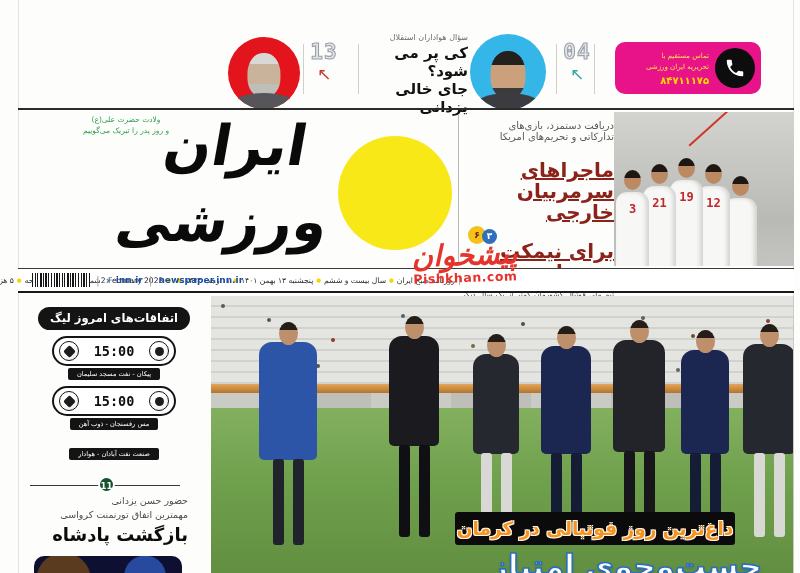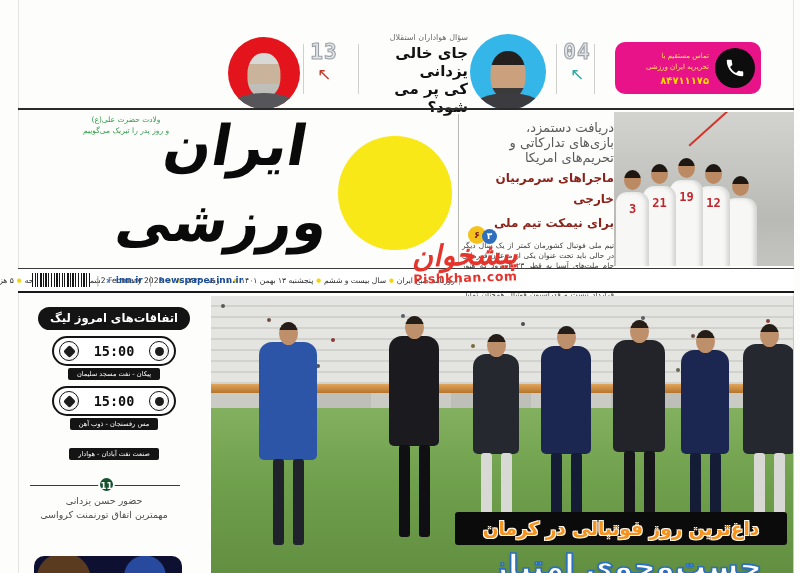--- a/index.html
+++ b/index.html
@@ -32,22 +32,22 @@
   .face-circle .shoulders{position:absolute;left:50%;bottom:-12%;transform:translateX(-50%);width:88%;height:34%;border-radius:50% 50% 0 0;}
 
   
   .greeting{position:absolute;left:70px;top:114px;width:112px;font-size:7.5px;line-height:11px;color:#2f9e49;text-align:center;}
   .logo{position:absolute;left:106px;top:108px;width:246px;text-align:center;font-weight:bold;font-size:56px;line-height:76px;color:#0a0a0a;transform:skewX(-10deg);letter-spacing:-2px;z-index:2;}
   .sun{position:absolute;left:338px;top:136px;width:114px;height:114px;border-radius:50%;background:#f8e818;z-index:1;}
   .mast-div{position:absolute;left:458px;top:114px;width:1px;height:152px;background:#b9b9b5;}
 
   
   .lead{position:absolute;left:462px;top:120px;width:152px;text-align:right;}
-  .lead .kicker{font-size:13px;color:#5a5a5a;margin-left:16px;}
-  .lead .hl{font-size:12px;font-weight:bold;color:#8c231b;line-height:21px;margin-top:3px;}
+  .lead .kicker{font-size:10px;color:#5a5a5a;margin-left:16px;}
+  .lead .hl{font-size:20px;font-weight:bold;color:#8c231b;line-height:21px;margin-top:18px;text-decoration:underline;}
   .lead .body{font-size:7.4px;line-height:9.8px;color:#3d3d3d;margin-top:7px;text-align:justify;}
   .issue-badge{position:absolute;left:468px;top:226px;width:34px;height:20px;z-index:3;}
   .issue-badge .c{position:absolute;border-radius:50%;font-weight:bold;text-align:center;}
   .issue-badge .cy{left:0;top:0;width:18px;height:18px;background:#f4c21a;color:#7a1d12;font-size:10px;line-height:18px;}
   .issue-badge .cb{left:14px;top:3px;width:15px;height:15px;background:#2f6fbe;color:#fff;font-size:9px;line-height:15px;}
 
   .lead-photo{position:absolute;left:614px;top:112px;width:180px;height:154px;background:linear-gradient(180deg,#d3d3d0,#b9b9b5 70%,#c4c4c0);overflow:hidden;}
   .redline{position:absolute;left:68px;top:14px;width:56px;height:2px;background:#d2352b;transform:rotate(-42deg);}
   .huddle{position:absolute;left:8px;bottom:-6px;display:flex;align-items:flex-end;}
   .hshirt{width:33px;height:86px;background:#f7f7f5;border-radius:11px 11px 3px 3px;margin-left:-6px;box-shadow:inset -3px 0 4px rgba(0,0,0,.15);display:flex;flex-direction:column;align-items:center;}
@@ -74,39 +74,39 @@
   .pill{position:absolute;left:52px;width:124px;height:30px;border:2px solid #141414;border-radius:16px;background:#fff;display:flex;align-items:center;justify-content:space-between;padding:0 5px;}
   .pill .time{font-weight:bold;font-size:13.5px;color:#101010;font-family:"DejaVu Sans Mono",monospace;direction:ltr;}
   .club{width:20px;height:20px;border-radius:50%;border:1.5px solid #141414;background:radial-gradient(circle at 35% 30%,#fff 0 35%,#e8e8e4);display:flex;align-items:center;justify-content:center;}
   .club i{display:block;width:9px;height:9px;border-radius:50%;background:#1c1c1c;}
   .club.sq i{border-radius:2px;transform:rotate(45deg);}
   .pill-label{position:absolute;left:52px;width:124px;display:flex;justify-content:center;}
   .pill-label span{background:#141414;color:#fff;font-size:6.6px;padding:2px 9px;border-radius:2px;white-space:nowrap;}
   .side-div{position:absolute;left:30px;top:485px;width:150px;height:1px;background:#3a3a3a;}
   .badge11{position:absolute;left:98px;top:476px;width:17px;height:17px;border-radius:50%;background:#14532d;border:2px solid #fff;color:#fff;font-size:8.5px;font-weight:bold;line-height:17px;text-align:center;z-index:2;}
   .side-story{position:absolute;left:20px;top:494px;width:168px;text-align:right;}
-  .side-story .k{font-size:9.5px;color:#4c4c4c;line-height:13.5px;text-align:center;}
+  .side-story .k{font-size:9.5px;color:#4c4c4c;line-height:13.5px;}
   .side-story .hl{font-size:18px;font-weight:bold;color:#0c0c0c;margin-top:3px;}
   .side-img{position:absolute;left:34px;top:556px;width:148px;height:17px;border-radius:10px 10px 0 0;background:radial-gradient(circle at 75% 120%,#274a9e 0 18%,transparent 19%),radial-gradient(circle at 20% 140%,#5a3b20 0 22%,transparent 23%),#0d1030;}
 
   
   .mainphoto{position:absolute;left:211px;top:296px;width:583px;height:277px;overflow:hidden;background:#d8d8d5;border-right:1px solid #c9c9c5;}
   .stands{position:absolute;left:0;top:0;width:100%;height:90px;background:repeating-linear-gradient(180deg,#e4e4e1 0 9px,#d1d1ce 9px 11px);}
   .crowd{position:absolute;left:10px;top:8px;width:4px;height:4px;border-radius:50%;background:#5a5a5a;box-shadow:46px 14px 0 #6d5142,110px 34px 0 #8a3b36,180px 10px 0 #55606e,250px 40px 0 #7a6a3c,300px 18px 0 #4d4d55,355px 46px 0 #9c4d3a,420px 12px 0 #5d5d63,470px 30px 0 #6b4f3a,525px 50px 0 #474f5c,545px 15px 0 #8a4040,95px 60px 0 #58504a,205px 62px 0 #6e5a4a,330px 66px 0 #514a58,455px 64px 0 #665;}
   .barrier{position:absolute;left:0;top:88px;width:100%;height:9px;background:linear-gradient(#e2a55c,#b4742b);}
   .adstrip{position:absolute;left:0;top:97px;width:100%;height:15px;background:repeating-linear-gradient(90deg,#cbcbc6 0 80px,#bfbfba 80px 160px);}
   .pitch{position:absolute;left:0;top:112px;width:100%;height:165px;background:linear-gradient(180deg,#83b05f,#6fa04c 45%,#628f41);}
 
   .fig{position:absolute;display:flex;flex-direction:column;align-items:center;}
   .fhead{width:19px;height:23px;border-radius:50%;background:linear-gradient(#241d18 0 36%,var(--skin,#bd8f6b) 36%);z-index:2;}
   .ftorso{width:var(--tw,46px);height:var(--th,96px);border-radius:13px 13px 5px 5px;background:var(--kit,#222);margin-top:-3px;}
   .flegs{display:flex;gap:9px;margin-top:-1px;}
   .flegs span{width:11px;height:var(--lh,62px);background:var(--legc,#17171b);border-radius:3px;}
 
-  .kicker-band{position:absolute;left:244px;top:216px;width:332px;height:33px;background:#0b0b0b;border-radius:3px;display:flex;align-items:center;justify-content:center;z-index:5;}
+  .kicker-band{position:absolute;left:244px;top:216px;width:280px;height:33px;background:#0b0b0b;border-radius:3px;display:flex;align-items:center;justify-content:center;z-index:5;}
   .kicker-band span{color:#f6921e;font-weight:bold;font-size:18.5px;text-shadow:1px 1px 0 #fdf6ea,-1px 1px 0 #fdf6ea,1px -1px 0 #fdf6ea,-1px -1px 0 #fdf6ea;}
   .big-hl{position:absolute;left:255px;top:252px;width:320px;text-align:center;font-size:31px;font-weight:bold;color:#fff;-webkit-text-stroke:1.6px #2a6fc0;text-shadow:0 2px 3px rgba(23,74,133,.55);z-index:5;letter-spacing:1px;}
 </style>
 </head>
 <body>
 
 <div id="page">
   <div class="edge" style="left:18px"></div>
   <div class="edge" style="left:793px"></div>
 
@@ -129,22 +129,22 @@
     <span class="arr arr-teal">↖</span>
   </div>
   <div class="pagever" style="left:556px;top:44px;height:50px"></div>
 
   <div class="face-circle" style="left:470px;top:34px;width:76px;height:76px;background:#35b6e9">
     <div class="head head-blue"></div>
     <div class="shoulders" style="background:#3c3c40"></div>
   </div>
   <div class="tophead" style="left:368px;top:33px;width:100px">
     <div class="kicker">سؤال هواداران استقلال</div>
+    <div class="hl">کی پر می شود؟</div>
     <div class="hl">جای خالی یزدانی</div>
-    <div class="hl">کی پر می شود؟</div>
   </div>
 
   <div class="pagever" style="left:358px;top:44px;height:50px"></div>
   <div class="pageref" style="left:307px;top:40px">
     <span class="num">13</span>
     <span class="arr arr-red">↖</span>
   </div>
   <div class="pagever" style="left:303px;top:44px;height:50px"></div>
 
   <div class="face-circle" style="left:228px;top:37px;width:72px;height:72px;background:#e3141c">
@@ -259,20 +259,21 @@
   <div class="pill-label" style="top:448px">
     <span>صنعت نفت آبادان - هوادار</span>
   </div>
 
   <div class="side-div"></div>
   <div class="badge11">11</div>
 
   <div class="side-story">
     <div class="k">حضور حسن یزدانی</div>
     <div class="k">مهمترین اتفاق تورنمنت کرواسی</div>
+    <div class="hl">بازگشت پادشاه</div>
   </div>
   <div class="side-img"></div>
 
   <div class="mainphoto">
     <div class="stands"></div>
     <div class="crowd"></div>
     <div class="barrier"></div>
     <div class="adstrip"></div>
     <div class="pitch"></div>
 

